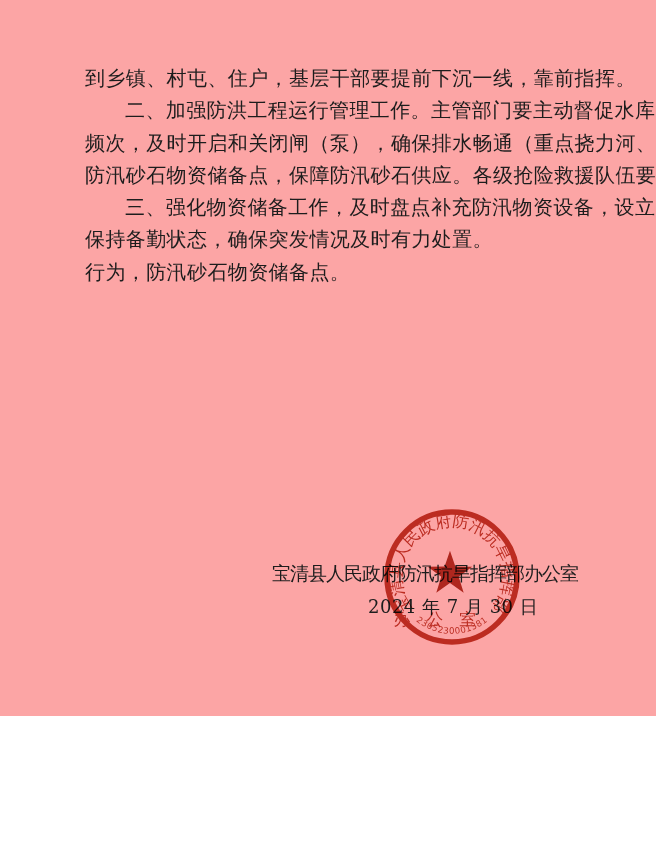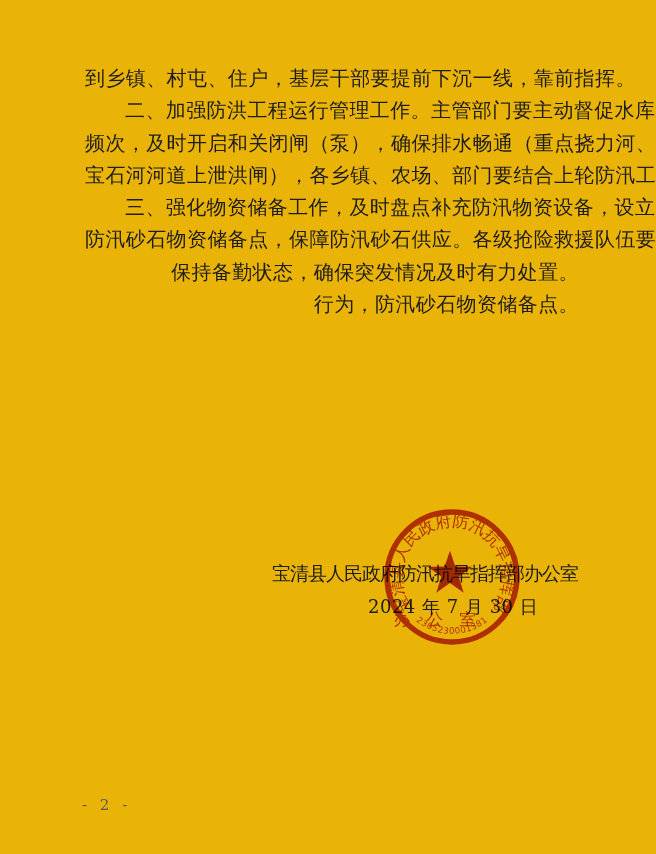--- a/index.html
+++ b/index.html
@@ -3,26 +3,25 @@
 <meta charset="utf-8">
 <style>
   html, body {
     margin: 0;
     padding: 0;
     background: #ffffff;
   }
   .page {
     position: relative;
     width: 656px;
-    height: 854px;
-    background: #eab308;
+    height: 716px;
+    background: #fca5a5;
     overflow: hidden;
     font-family: "DejaVu Serif", "Liberation Serif", serif;
     color: #1d1d1d;
-    text-align: right;
   }
   .body-text {
     position: absolute;
     left: 85px;
     top: 62px;
     width: 494px;
     font-size: 20px;
     line-height: 32.3px;
     letter-spacing: 0.4px;
   }
@@ -73,23 +72,22 @@
 </style>
 </head>
 <body>
 
 <div class="page">
 
   <div class="body-text">
     <div class="text-line">到乡镇、村屯、住户，基层干部要提前下沉一线，靠前指挥。</div>
     <div class="text-line indent">二、加强防洪工程运行管理工作。主管部门要主动督促水库、</div>
     <div class="text-line">频次，及时开启和关闭闸（泵），确保排水畅通（重点挠力河、</div>
-    <div class="text-line">宝石河河道上泄洪闸），各乡镇、农场、部门要结合上轮防汛工</div>
+    <div class="text-line">防汛砂石物资储备点，保障防汛砂石供应。各级抢险救援队伍要</div>
     <div class="text-line indent">三、强化物资储备工作，及时盘点补充防汛物资设备，设立</div>
-    <div class="text-line">防汛砂石物资储备点，保障防汛砂石供应。各级抢险救援队伍要</div>
     <div class="text-line">保持备勤状态，确保突发情况及时有力处置。</div>
     <div class="text-line">行为，防汛砂石物资储备点。</div>
   </div>
 
   <div class="signature-office">宝清县人民政府防汛抗旱指挥部办公室</div>
   <div class="signature-date">2024 年 7 月 30 日</div>
 
   <svg class="seal" viewBox="0 0 140 140" xmlns="http://www.w3.org/2000/svg">
     <defs>
       <path id="seal-ring-arc" d="M 34.6 105.4 A 50 50 0 1 1 105.4 105.4" fill="none"></path>

